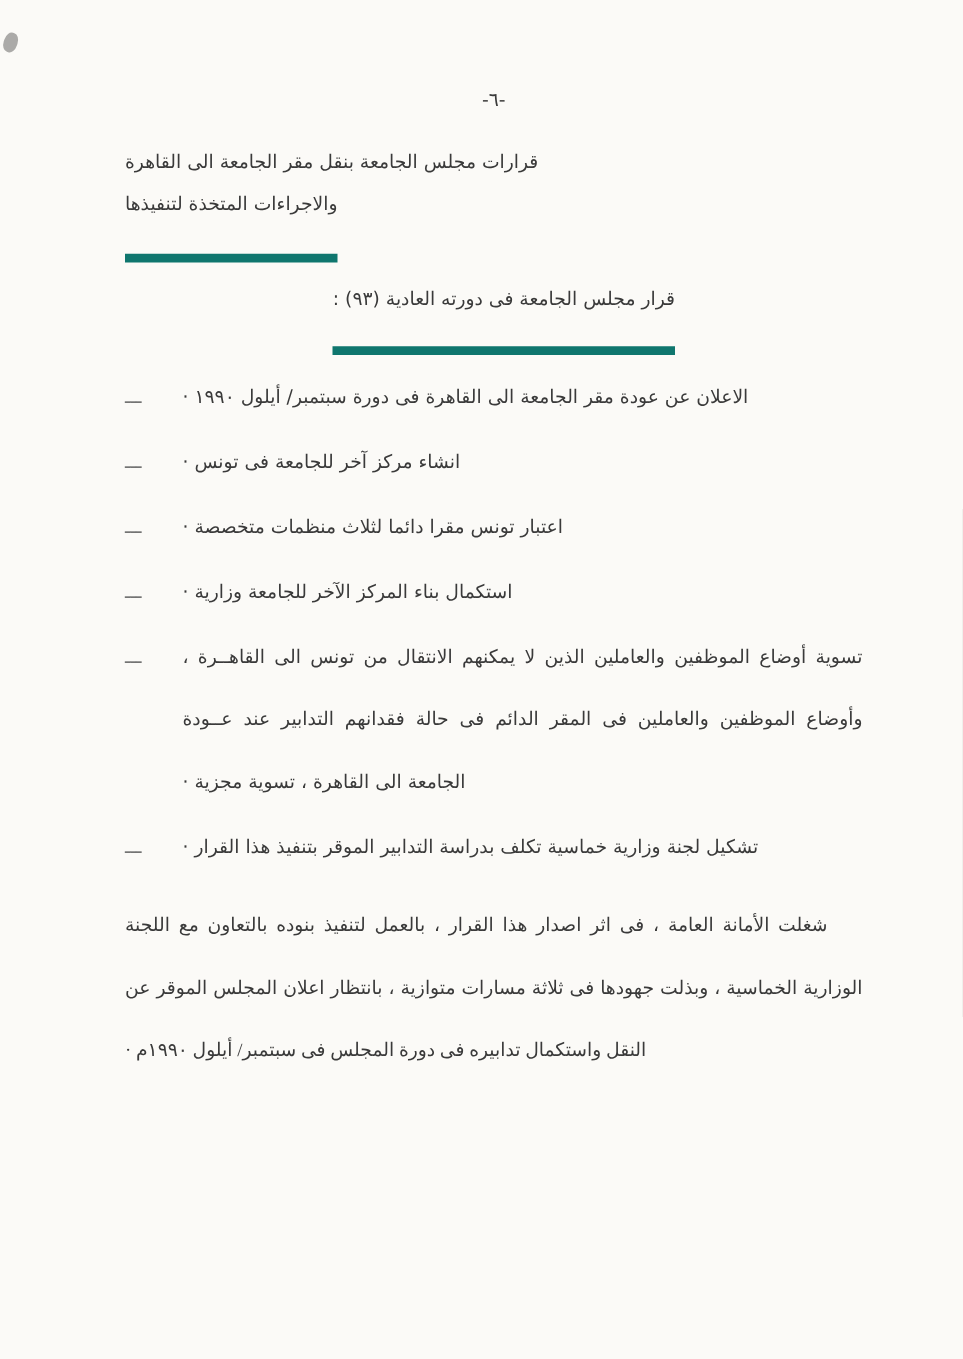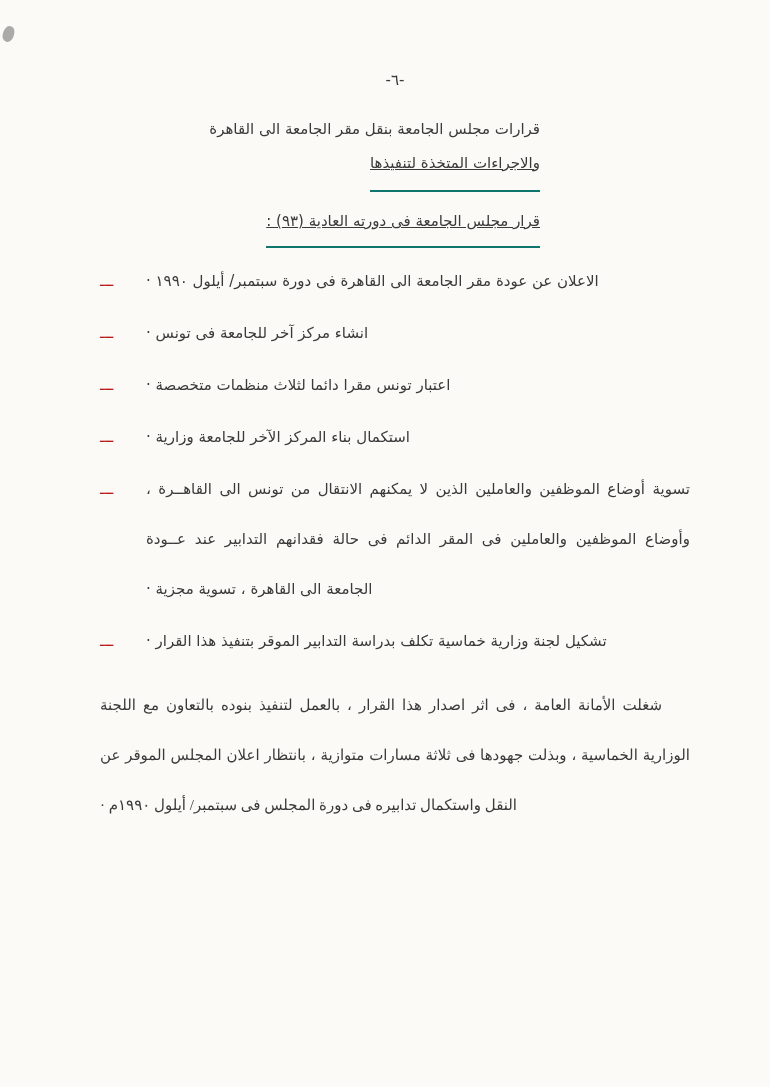--- a/index.html
+++ b/index.html
@@ -20,35 +20,34 @@
     background:#4a4a46;opacity:.45;border-radius:45%;
     transform:rotate(18deg);
   }
   .page-number{
     text-align:center;
     letter-spacing:2px;
     line-height:20px;
   }
   .title-block{
     margin:22px 150px 0 0;
-    text-align:right;
+    text-align:left;
     line-height:34px;
   }
   .h-block{
     margin:14px 150px 0 0;
     line-height:30px;
   }
   .h2-block{
     margin-top:64px;
   }
   .underline{
     display:inline-block;
-    border-bottom:2px solid #0f766e;
-    padding-bottom:10px;
-    text-decoration:underline;
+    border-bottom:7px solid #0f766e;
+    padding-bottom:23px;
   }
   .para{
     line-height:50px;
     text-align:justify;
     text-align-last:left;
   }
   .intro{
     margin-top:12px;
     text-indent:34px;
   }
@@ -62,21 +61,21 @@
   }
   .item{
     display:flex;
     direction:ltr;
     align-items:flex-start;
     margin-bottom:2px;
   }
   .item-marker{
     flex:0 0 46px;
     line-height:50px;
-    color:#b91c1c;
+    color:#737373;
     white-space:nowrap;
   }
   .item-text{
     flex:1;
     direction:rtl;
     line-height:50px;
     text-align:justify;
     text-align-last:left;
   }
 </style>

